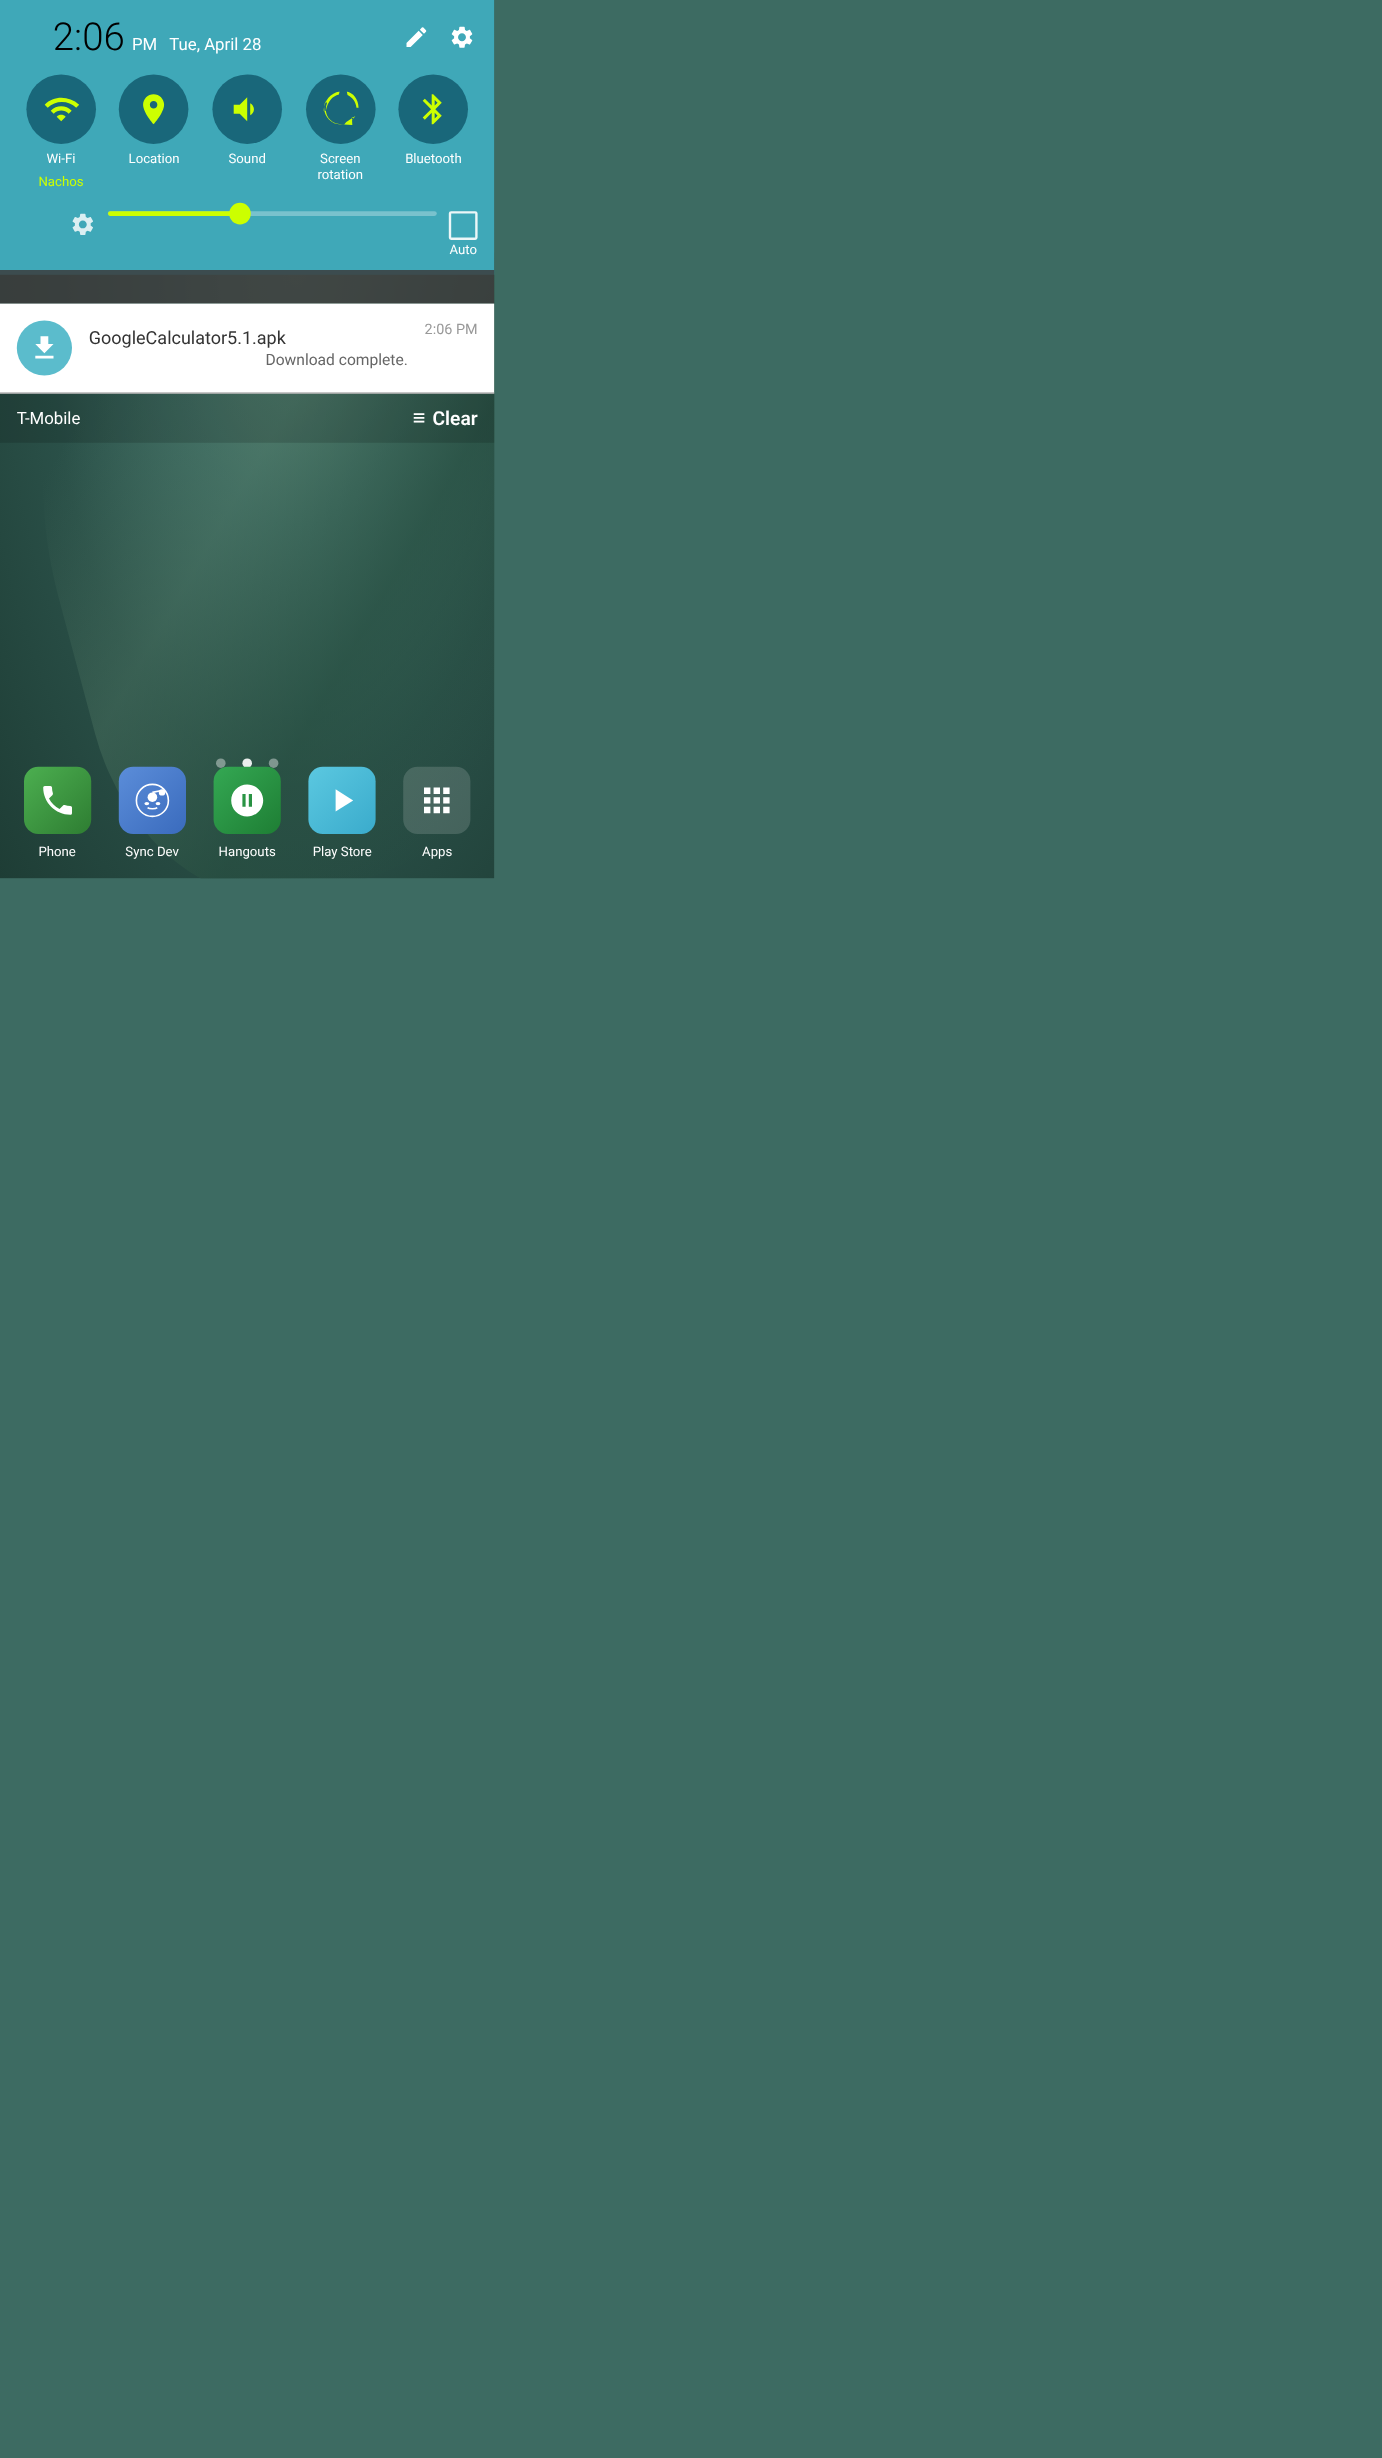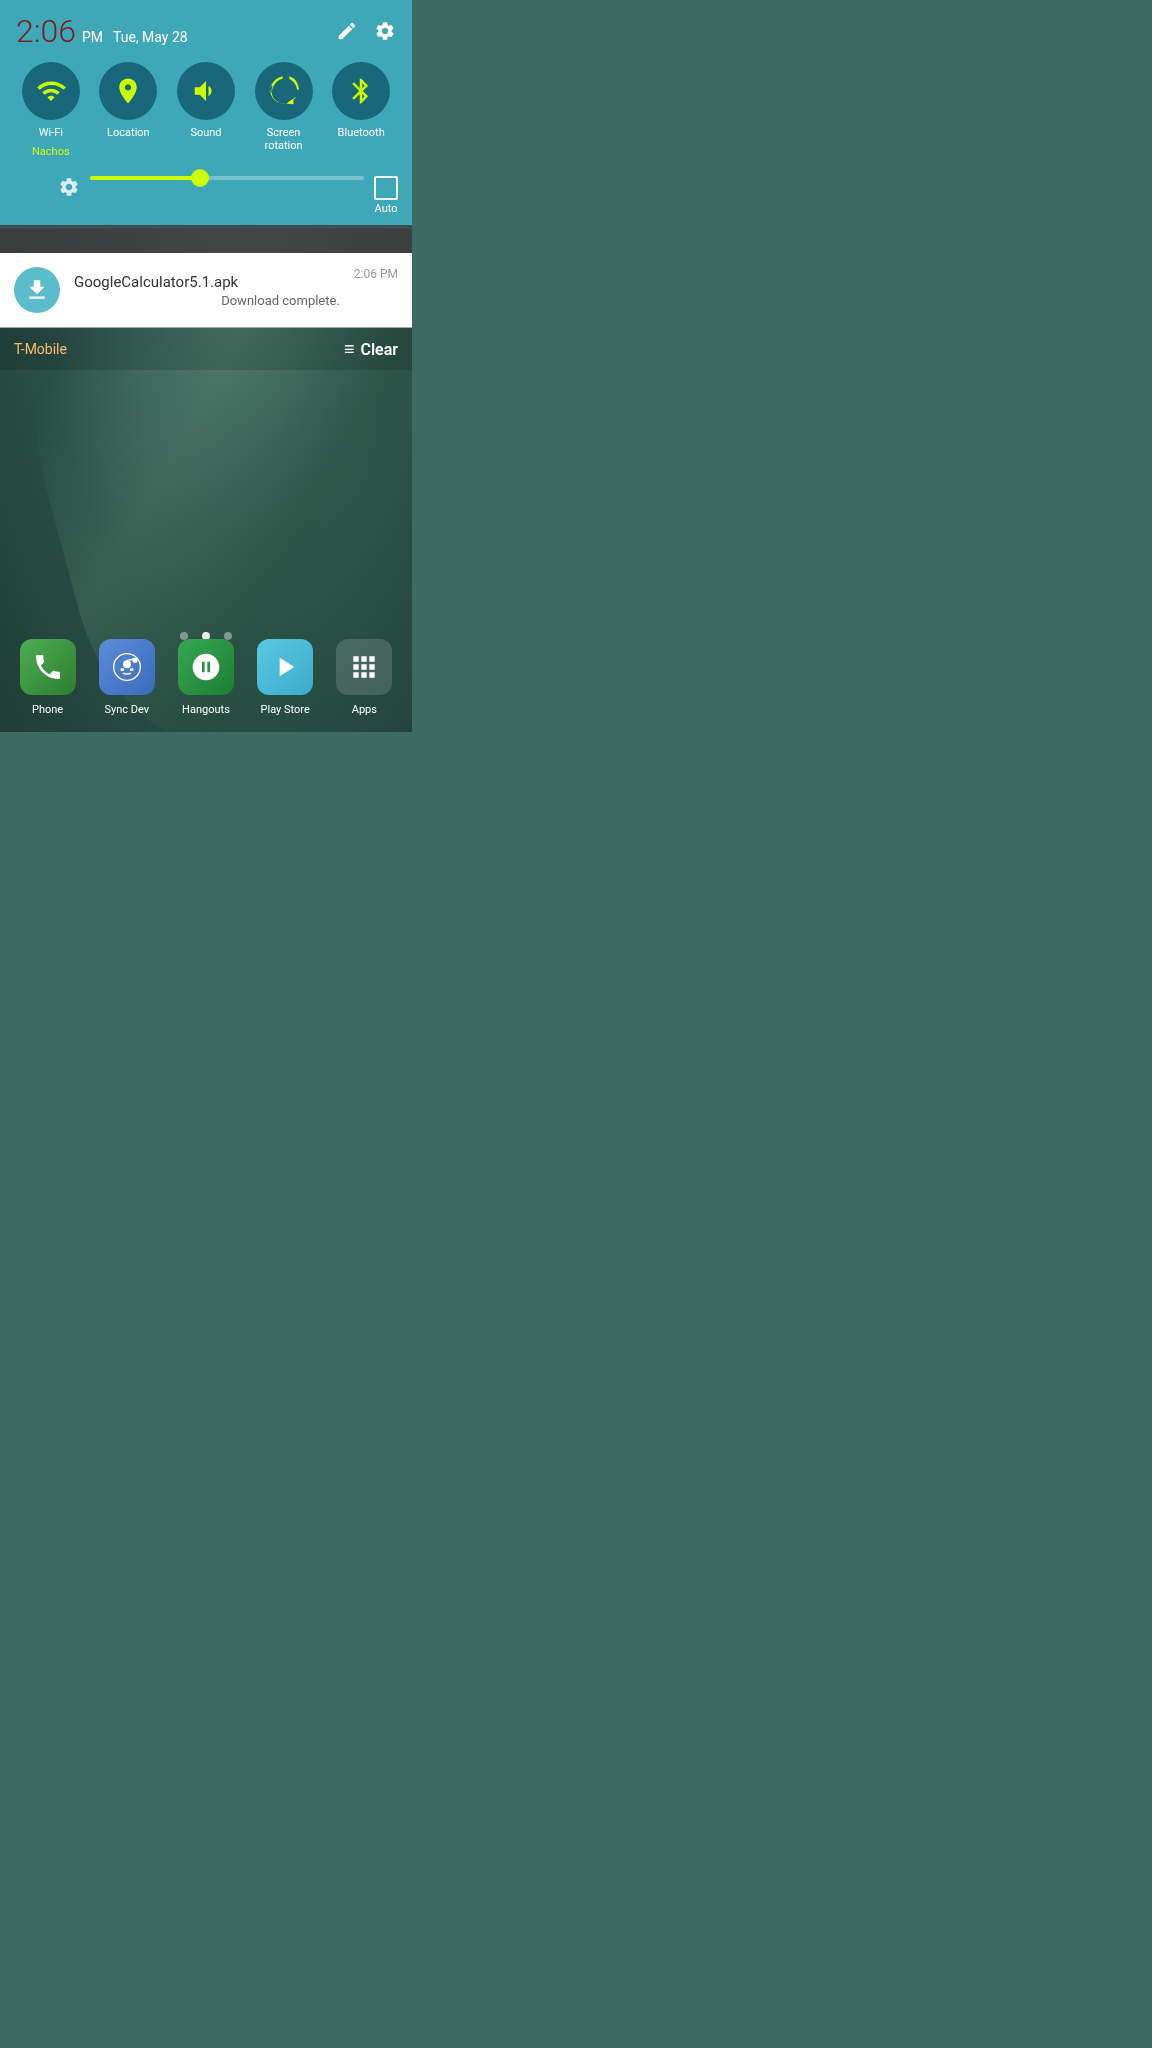--- a/index.html
+++ b/index.html
@@ -44,21 +44,22 @@
       padding: 12px 16px 4px;
     }
     .status-time {
       display: flex;
       align-items: baseline;
       gap: 6px;
     }
     .time-big {
       font-size: 32px;
       font-weight: 300;
-      color: #7f1d1d;
+      color: #000000;
+      margin-left: 28px;
     }
     .time-ampm {
       font-size: 14px;
       color: white;
       font-weight: 400;
     }
     .date-text {
       font-size: 14px;
       color: white;
       font-weight: 400;
@@ -230,21 +231,21 @@
     
     .carrier-bar {
       background: rgba(0,0,0,0.15);
       padding: 10px 14px;
       display: flex;
       align-items: center;
       justify-content: space-between;
     }
     .carrier-name {
       font-size: 14px;
-      color: #fdba74;
+      color: #ffffff;
       font-weight: 400;
     }
     .clear-btn {
       display: flex;
       align-items: center;
       gap: 6px;
       cursor: pointer;
     }
     .clear-icon {
       color: white;
@@ -323,21 +324,21 @@
 <body>
 
 <div class="wallpaper"></div>
 
 <div class="shade">
 
   <div class="status-bar">
     <div class="status-time">
       <span class="time-big">2:06</span>
       <span class="time-ampm">PM</span>
-      <span class="date-text">Tue, May 28</span>
+      <span class="date-text">Tue, April 28</span>
     </div>
     <div class="status-icons">
 
       <svg width="22" height="22" viewBox="0 0 24 24" class="icon-svg-white">
         <path d="M3 17.25V21h3.75L17.81 9.94l-3.75-3.75L3 17.25zM20.71 7.04c.39-.39.39-1.02 0-1.41l-2.34-2.34a1 1 0 0 0-1.41 0l-1.83 1.83 3.75 3.75 1.83-1.83z"></path>
       </svg>
 
       <svg width="22" height="22" viewBox="0 0 24 24" class="icon-svg-white">
         <path d="M19.14,12.94c0.04-0.3,0.06-0.61,0.06-0.94c0-0.32-0.02-0.64-0.07-0.94l2.03-1.58c0.18-0.14,0.23-0.41,0.12-0.61 l-1.92-3.32c-0.12-0.22-0.37-0.29-0.59-0.22l-2.39,0.96c-0.5-0.38-1.03-0.7-1.62-0.94L14.4,2.81c-0.04-0.24-0.24-0.41-0.48-0.41 h-3.84c-0.24,0-0.43,0.17-0.47,0.41L9.25,5.35C8.66,5.59,8.12,5.92,7.63,6.29L5.24,5.33c-0.22-0.08-0.47,0-0.59,0.22L2.74,8.87 C2.62,9.08,2.66,9.34,2.86,9.48l2.03,1.58C4.84,11.36,4.8,11.69,4.8,12s0.02,0.64,0.07,0.94l-2.03,1.58 c-0.18,0.14-0.23,0.41-0.12,0.61l1.92,3.32c0.12,0.22,0.37,0.29,0.59,0.22l2.39-0.96c0.5,0.38,1.03,0.7,1.62,0.94l0.36,2.54 c0.05,0.24,0.24,0.41,0.48,0.41h3.84c0.24,0,0.44-0.17,0.47-0.41l0.36-2.54c0.59-0.24,1.13-0.56,1.62-0.94l2.39,0.96 c0.22,0.08,0.47,0,0.59-0.22l1.92-3.32c0.12-0.22,0.07-0.47-0.12-0.61L19.14,12.94z M12,15.6c-1.98,0-3.6-1.62-3.6-3.6 s1.62-3.6,3.6-3.6s3.6,1.62,3.6,3.6S13.98,15.6,12,15.6z"></path>
       </svg>

